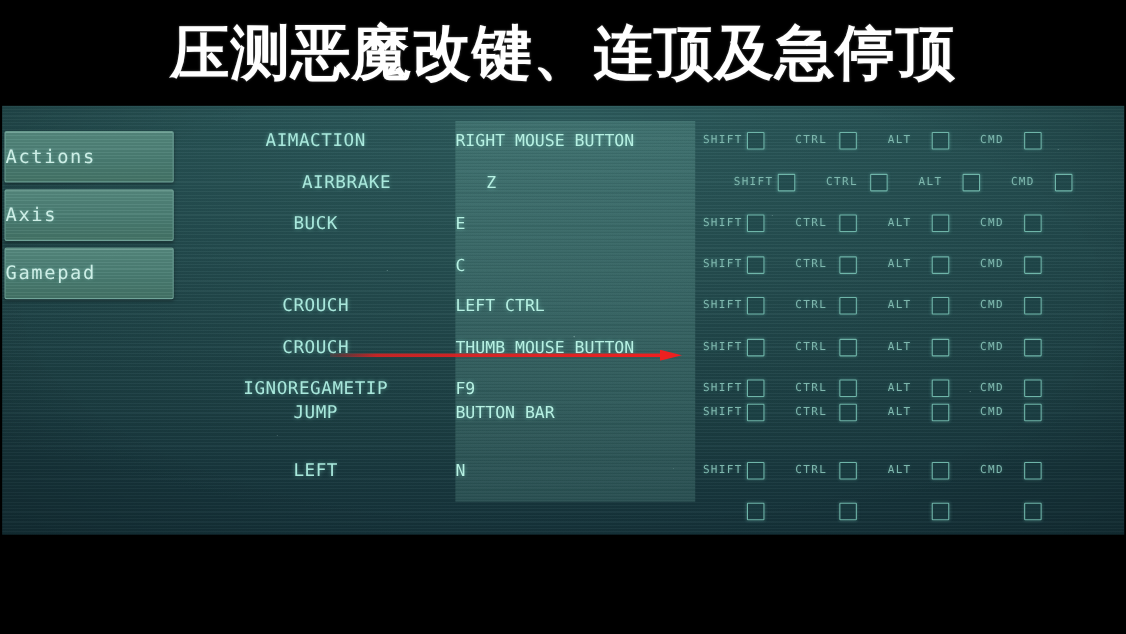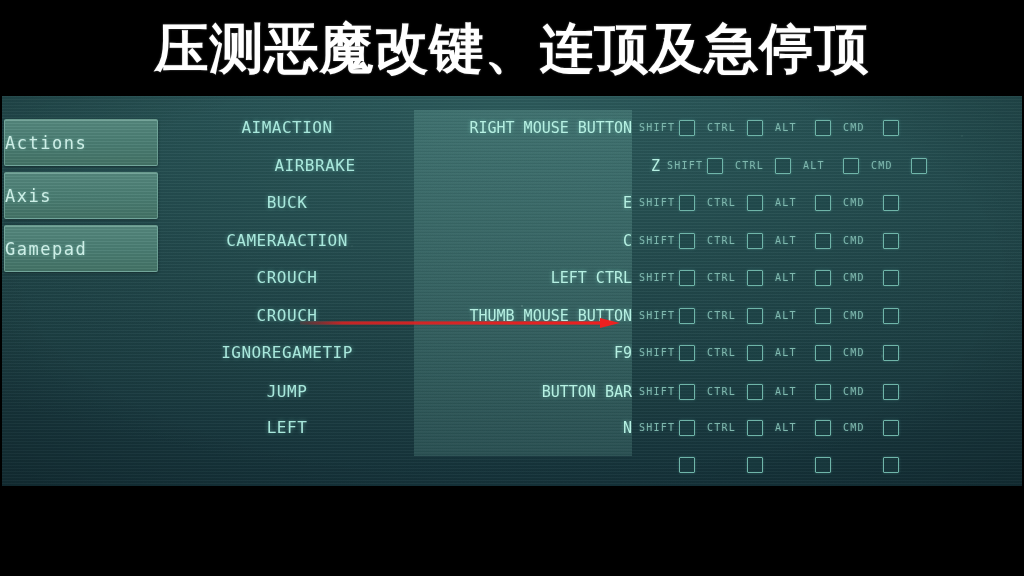--- a/index.html
+++ b/index.html
@@ -157,36 +157,36 @@
     color: #a9e8dc;
     font-family: "DejaVu Sans Mono", monospace;
     font-size: 16px;
     letter-spacing: 0.5px;
     line-height: 20px;
     text-shadow: 0 0 4px rgba(150,245,225,0.45);
   }
   .bind-name {
     position: absolute;
     left: 412px; top: 0; width: 218px;
-    text-align: right;
+    text-align: left;
     color: #b6f0e2;
     font-family: "DejaVu Sans Mono", monospace;
     font-size: 15px;
     letter-spacing: 0px;
     line-height: 20px;
     text-shadow: 0 0 4px rgba(150,245,225,0.45);
     white-space: nowrap;
     overflow: hidden;
   }
   .mods {
     position: absolute;
     left: 637px; top: 1px;
     display: flex;
     align-items: flex-start;
-    gap: 0px;
+    gap: 16px;
   }
   .mod-group { display: flex; align-items: center; }
   .mod-label {
     color: #7fb8ae;
     font-family: "DejaVu Sans Mono", monospace;
     font-size: 10px;
     letter-spacing: 1.2px;
     line-height: 18px;
     width: 40px;
     text-align: left;
@@ -299,21 +299,20 @@
               <span class="mod-label">ALT</span>
               <span class="mod-box"></span>
             </div>
             <div class="mod-group">
               <span class="mod-label">CMD</span>
               <span class="mod-box"></span>
             </div>
           </div>
         </div>
         <div class="row" style="top: 134.5px;">
-          <div class="action-name">CAMERAACTION</div>
           <div class="bind-name">C</div>
           <div class="mods">
             <div class="mod-group">
               <span class="mod-label">SHIFT</span>
               <span class="mod-box"></span>
             </div>
             <div class="mod-group">
               <span class="mod-label">CTRL</span>
               <span class="mod-box"></span>
             </div>
@@ -386,21 +385,21 @@
             <div class="mod-group">
               <span class="mod-label">ALT</span>
               <span class="mod-box"></span>
             </div>
             <div class="mod-group">
               <span class="mod-label">CMD</span>
               <span class="mod-box"></span>
             </div>
           </div>
         </div>
-        <div class="row" style="top: 286px;">
+        <div class="row" style="top: 269px;">
           <div class="action-name">JUMP</div>
           <div class="bind-name">BUTTON BAR</div>
           <div class="mods">
             <div class="mod-group">
               <span class="mod-label">SHIFT</span>
               <span class="mod-box"></span>
             </div>
             <div class="mod-group">
               <span class="mod-label">CTRL</span>
               <span class="mod-box"></span>

